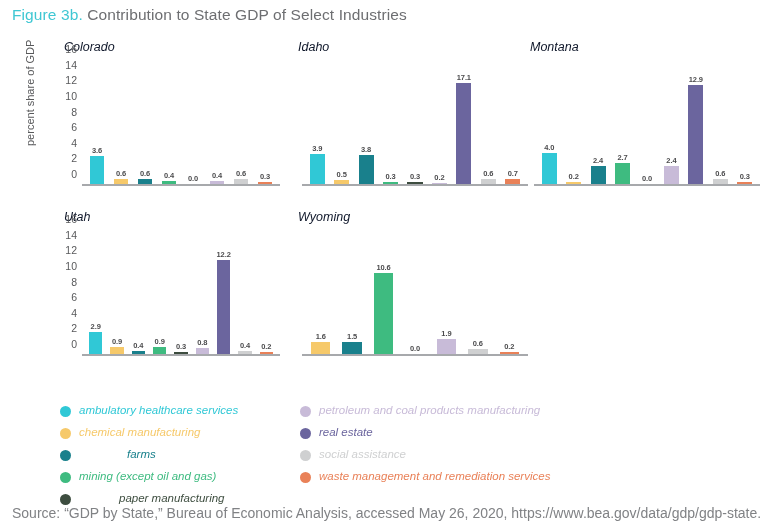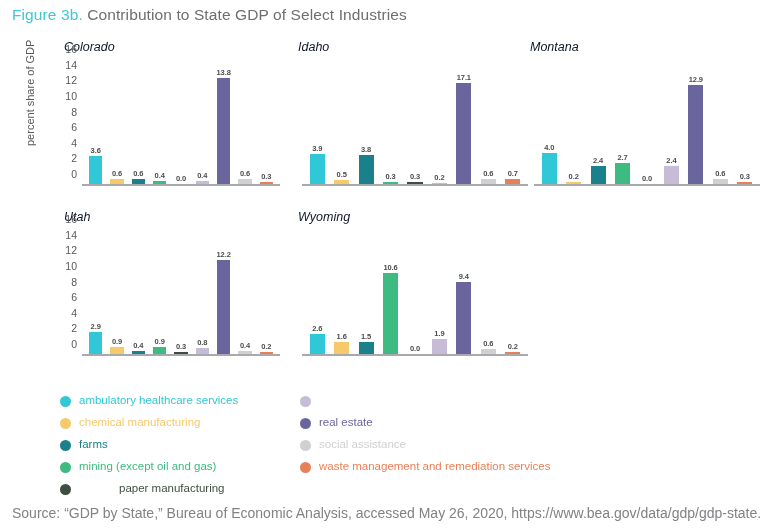--- a/index.html
+++ b/index.html
@@ -135,21 +135,21 @@
   }
 
   
   .legend {
     position: absolute;
     left: 60px;
     top: 386px;
     width: 700px;
     height: 105px;
   }
-  .legend-col { position: absolute; top: 4px; }
+  .legend-col { position: absolute; top: 14px; font-style: italic; }
   .legend-col-left  { left: 0px; }
   .legend-col-right { left: 240px; }
   .legend-item {
     display: flex;
     align-items: center;
     height: 22px;
     font-size: 11.5px;
     white-space: nowrap;
   }
   .legend-dot {
@@ -216,24 +216,20 @@
           </div>
           <div class="barslot">
             <div class="barlabel">0.0</div>
             <div class="bar" style="background: rgb(61, 77, 63); height: 0%;"></div>
           </div>
           <div class="barslot">
             <div class="barlabel">0.4</div>
             <div class="bar" style="background: rgb(200, 187, 216); height: 2.5%;"></div>
           </div>
           <div class="barslot">
-            <div class="barlabel">13.8</div>
-            <div class="bar" style="background: rgb(107, 101, 158); height: 86.25%;"></div>
-          </div>
-          <div class="barslot">
             <div class="barlabel">0.6</div>
             <div class="bar" style="background: rgb(207, 208, 209); height: 3.75%;"></div>
           </div>
           <div class="barslot">
             <div class="barlabel">0.3</div>
             <div class="bar" style="background: rgb(233, 129, 88); height: 1.875%;"></div>
           </div>
         </div>
     </div>
   </div>
@@ -383,48 +379,40 @@
         </div>
     </div>
   </div>
 
   <div class="panel panel-r1c1 panel-noaxis">
     <div class="panel-title">Wyoming</div>
     <div class="plot">
       <div class="axis-line"></div>
       <div class="bars">
           <div class="barslot">
-            <div class="barlabel">2.6</div>
-            <div class="bar" style="background: rgb(48, 200, 214); height: 16.25%;"></div>
-          </div>
-          <div class="barslot">
             <div class="barlabel">1.6</div>
             <div class="bar" style="background: rgb(246, 201, 106); height: 10%;"></div>
           </div>
           <div class="barslot">
             <div class="barlabel">1.5</div>
             <div class="bar" style="background: rgb(25, 128, 140); height: 9.375%;"></div>
           </div>
           <div class="barslot">
             <div class="barlabel">10.6</div>
             <div class="bar" style="background: rgb(62, 187, 128); height: 66.25%;"></div>
           </div>
           <div class="barslot">
             <div class="barlabel">0.0</div>
             <div class="bar" style="background: rgb(61, 77, 63); height: 0%;"></div>
           </div>
           <div class="barslot">
             <div class="barlabel">1.9</div>
             <div class="bar" style="background: rgb(200, 187, 216); height: 11.875%;"></div>
           </div>
           <div class="barslot">
-            <div class="barlabel">9.4</div>
-            <div class="bar" style="background: rgb(107, 101, 158); height: 58.75%;"></div>
-          </div>
-          <div class="barslot">
             <div class="barlabel">0.6</div>
             <div class="bar" style="background: rgb(207, 208, 209); height: 3.75%;"></div>
           </div>
           <div class="barslot">
             <div class="barlabel">0.2</div>
             <div class="bar" style="background: rgb(233, 129, 88); height: 1.25%;"></div>
           </div>
         </div>
     </div>
   </div>
@@ -435,34 +423,35 @@
       <div class="legend-item">
         <span class="legend-dot" style="background: rgb(48, 200, 214);"></span>
         <span class="legend-label" style="color: rgb(48, 200, 214);">ambulatory healthcare services</span>
       </div>
       <div class="legend-item">
         <span class="legend-dot" style="background: rgb(246, 201, 106);"></span>
         <span class="legend-label" style="color: rgb(246, 201, 106);">chemical manufacturing</span>
       </div>
       <div class="legend-item">
         <span class="legend-dot" style="background: rgb(25, 128, 140);"></span>
-        <span class="legend-label" style="color: rgb(25, 128, 140);">farms</span>
+        <span class="legend-label" style="color: rgb(25, 128, 140); margin-left: 48px;">farms</span>
       </div>
       <div class="legend-item">
         <span class="legend-dot" style="background: rgb(62, 187, 128);"></span>
         <span class="legend-label" style="color: rgb(62, 187, 128);">mining (except oil and gas)</span>
       </div>
       <div class="legend-item">
         <span class="legend-dot" style="background: rgb(61, 77, 63);"></span>
         <span class="legend-label" style="color: rgb(61, 77, 63); margin-left: 40px;">paper manufacturing</span>
       </div>
     </div>
   <div class="legend-col legend-col-right">
       <div class="legend-item">
         <span class="legend-dot" style="background: rgb(200, 187, 216);"></span>
+        <span class="legend-label" style="color: rgb(200, 187, 216);">petroleum and coal products manufacturing</span>
       </div>
       <div class="legend-item">
         <span class="legend-dot" style="background: rgb(107, 101, 158);"></span>
         <span class="legend-label" style="color: rgb(107, 101, 158);">real estate</span>
       </div>
       <div class="legend-item">
         <span class="legend-dot" style="background: rgb(207, 208, 209);"></span>
         <span class="legend-label" style="color: rgb(207, 208, 209);">social assistance</span>
       </div>
       <div class="legend-item">

